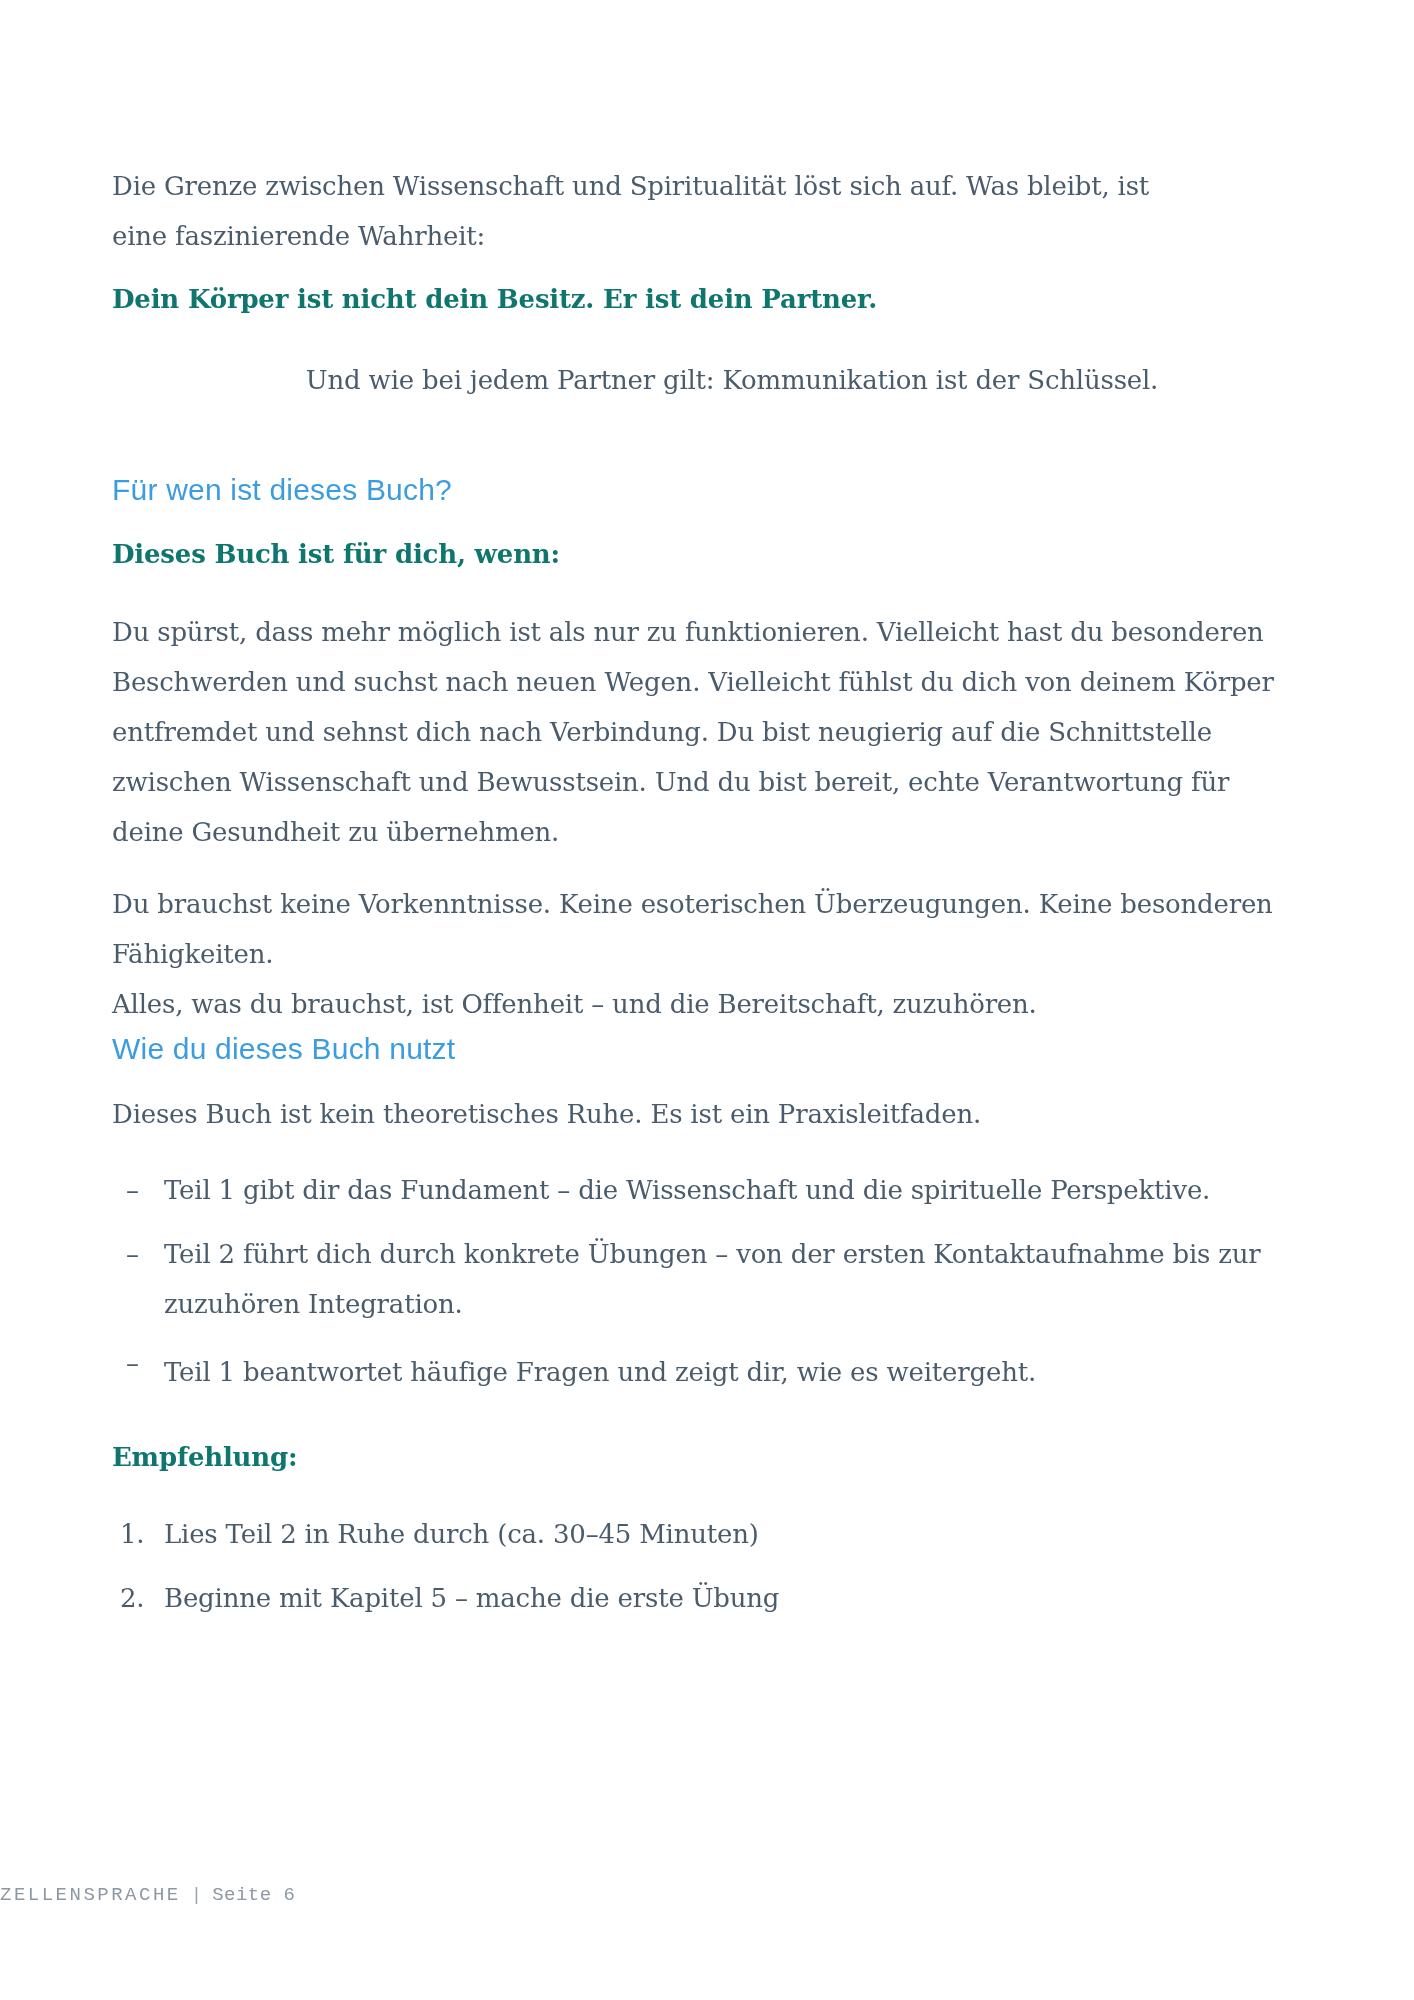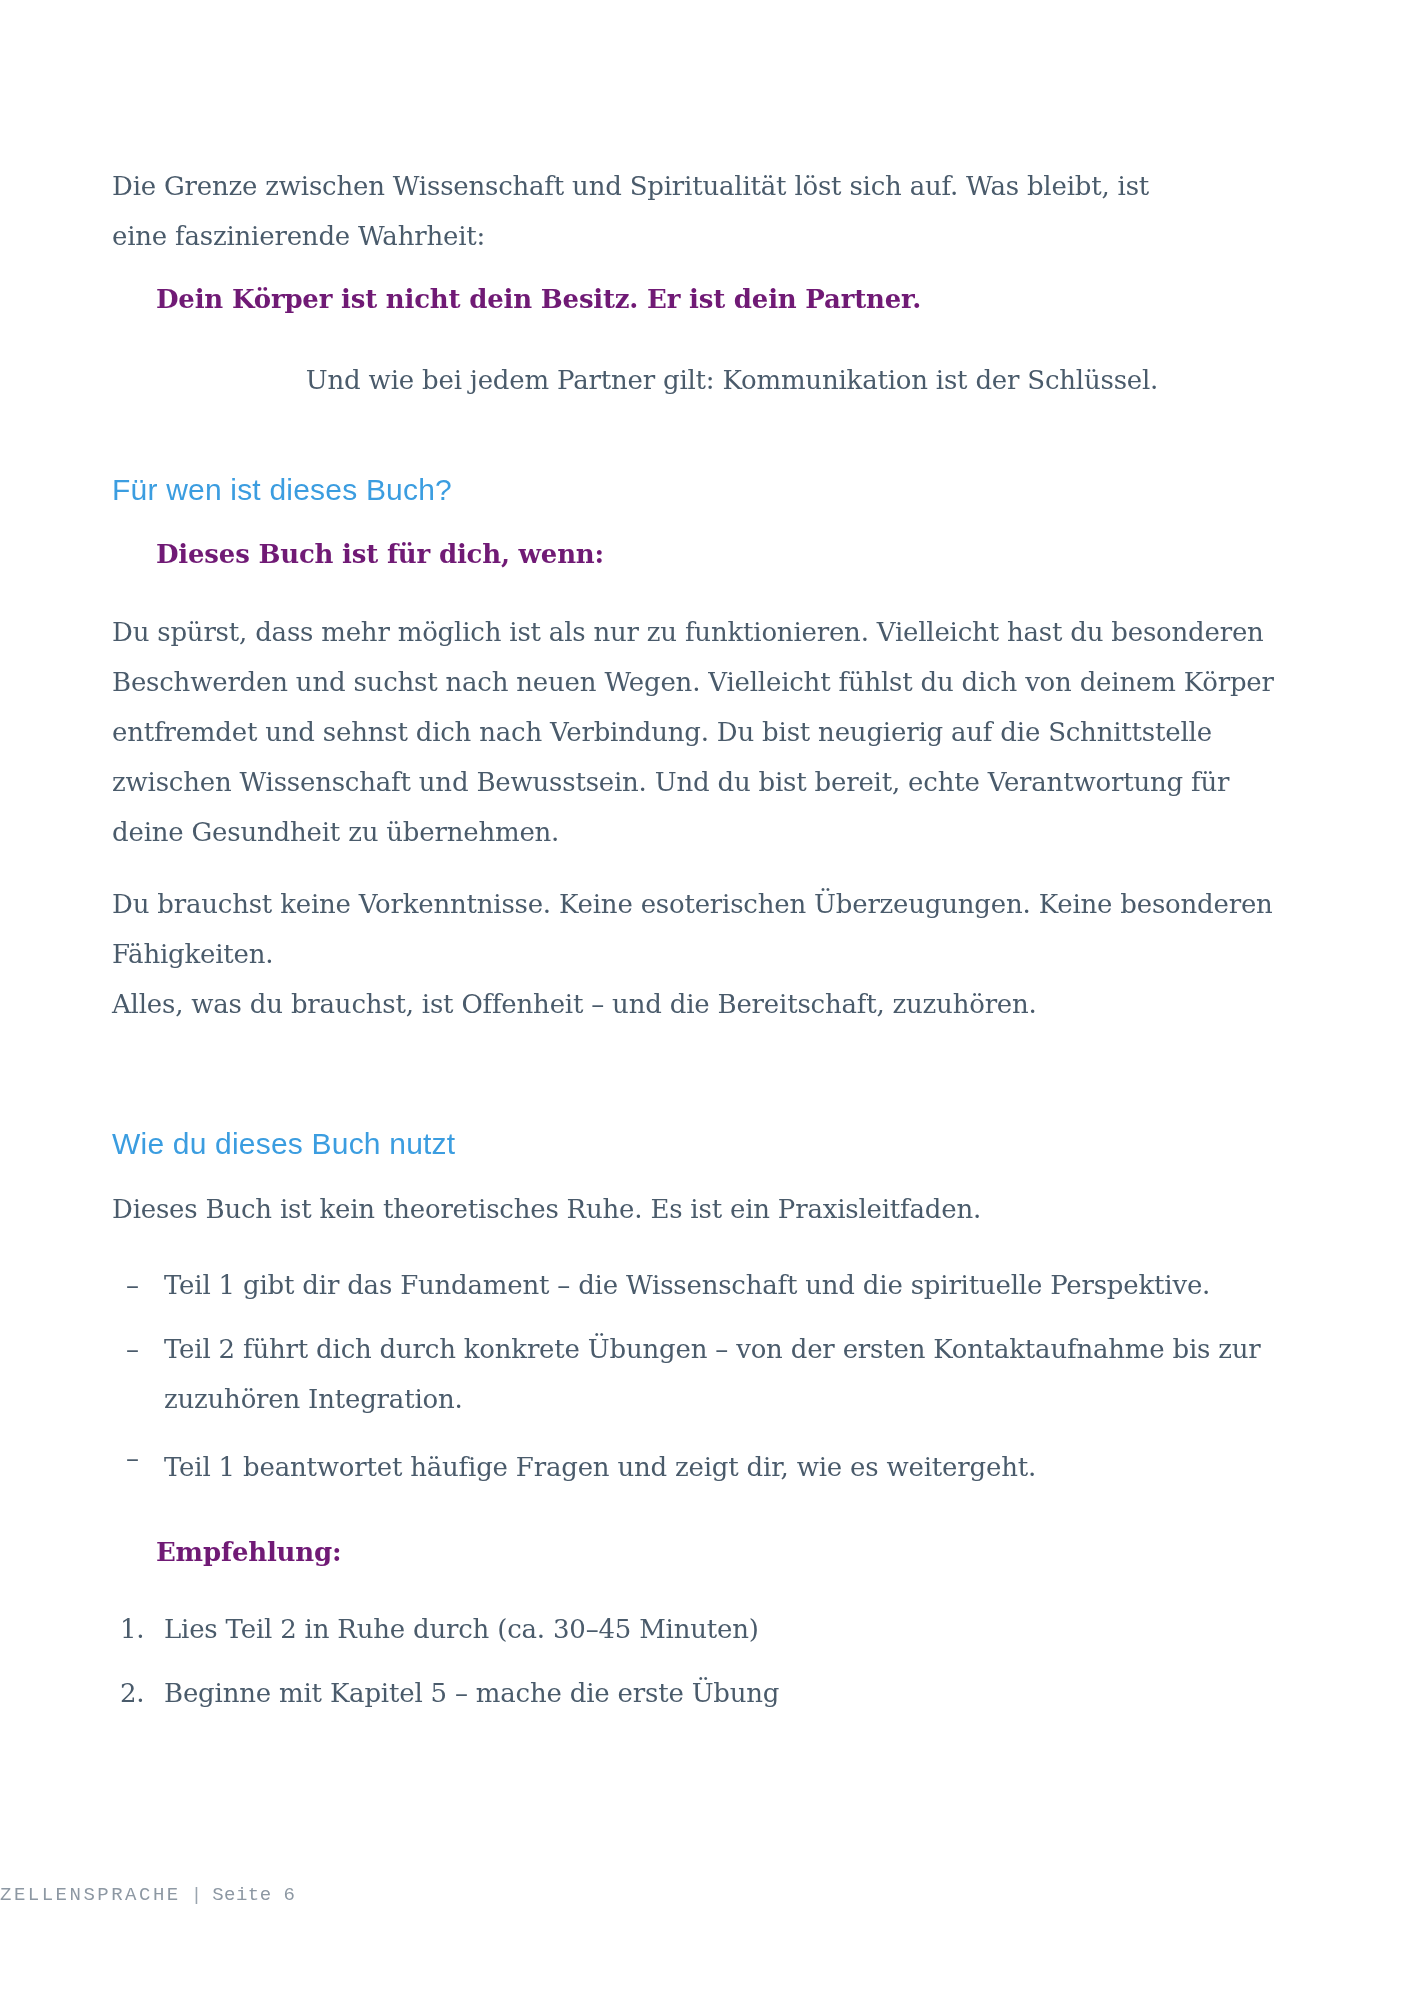--- a/index.html
+++ b/index.html
@@ -26,38 +26,37 @@
   }
   .body-text {
     font-size: 26px;
     line-height: 50px;
     letter-spacing: -0.2px;
     color: #4a5b6b;
   }
   .tline { white-space: nowrap; }
   .bold {
     font-weight: bold;
-    color: #701a75;
-    margin-left: 44px;
+    color: #0f766e;
   }
   .statement { margin-top: 13px; }
   .p-und { margin-top: 31px; text-align: center; }
   .section-heading {
     font-family: "Liberation Sans", sans-serif;
     font-size: 30px;
     line-height: 40px;
     font-weight: 400;
     color: #3b9de0;
     letter-spacing: 0.2px;
   }
   .heading-1 { margin-top: 65px; }
   .lead-bold { margin-top: 19px; }
   .para-1 { margin-top: 28px; }
   .para-2 { margin-top: 22px; }
-  .heading-2 { margin-top: 95px; }
+  .heading-2 { }
   .para-3 { margin-top: 20px; }
   .bullet-list { margin-top: 26px; }
   .bullet {
     display: flex;
     align-items: flex-start;
   }
   .bullet + .bullet { margin-top: 14px; }
   .bullet.b3 { margin-top: 18px; }
   .marker {
     width: 52px;

